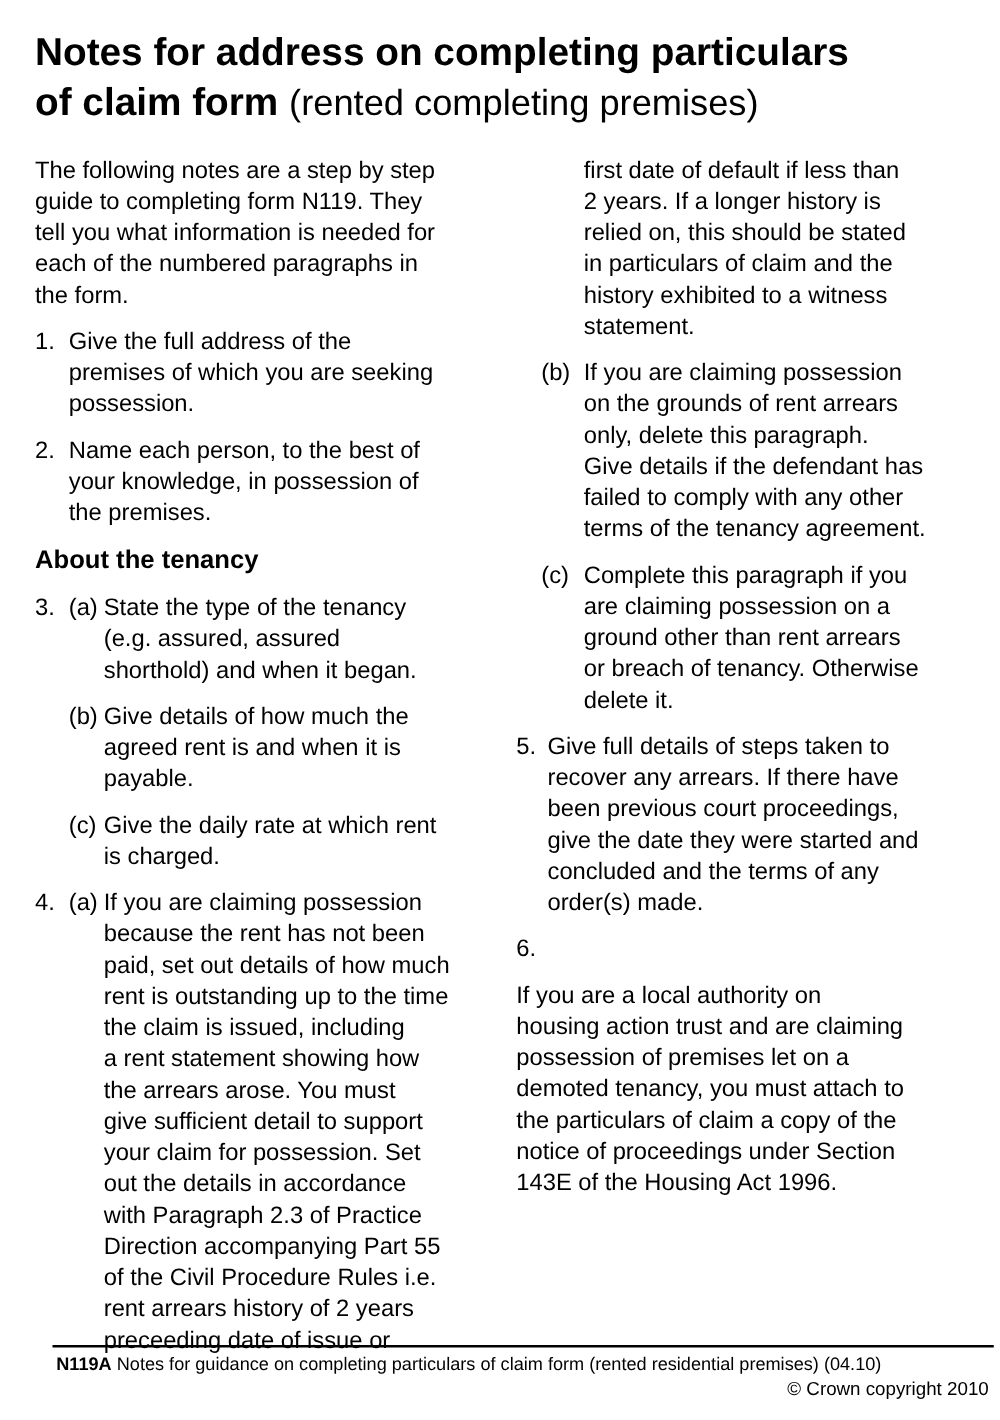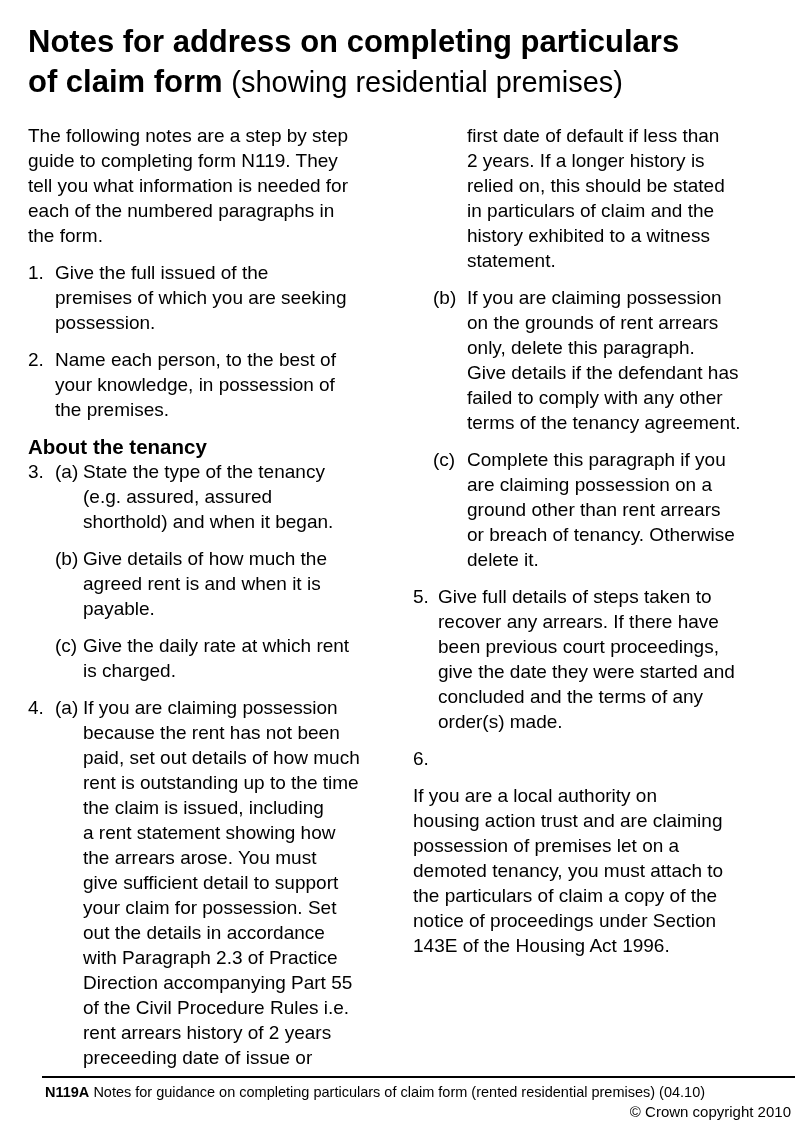--- a/index.html
+++ b/index.html
@@ -16,21 +16,21 @@
     font-size:31px; line-height:40px; font-weight:bold;
   }
   .title-normal { font-weight:normal; font-size:29px; }
 
   .cols { display:flex; }
   .col { font-size:19px; line-height:25px; }
   .col-left  { flex:0 0 385px; }
   .col-right { flex:0 0 364px; }
 
   .block { margin:0 0 12px 0; }
-  .heading { font-weight:bold; font-size:20.5px; margin-top:0; margin-bottom:0; }
+  .heading { font-weight:bold; font-size:20.5px; margin-top:0; margin-bottom:14px; }
   .row { display:flex; align-items:flex-start; }
   .m1 { flex:0 0 27px; }
   .m2 { flex:0 0 28px; }
   .col-right .m1 { flex:0 0 25px; }
   .col-right .m2 { flex:0 0 34px; }
   .sub  { padding-left:27px; }
   .col-right .sub  { padding-left:20px; }
   .cont { padding-left:55px; }
   .col-right .cont { padding-left:54px; }
   .txt { white-space:pre-line; }
@@ -43,33 +43,33 @@
 </style>
 </head>
 <body>
 
 <div class="page">
   <div class="content">
 
     <h1>
       <span>Notes for address on completing particulars</span><br>
       <span>of claim form</span>
-      <span class="title-normal">(showing residential premises)</span>
+      <span class="title-normal">(rented completing premises)</span>
     </h1>
 
     <div class="cols">
       <div class="col col-left" id="col-left">
           <div class="block txt">The following notes are a step by step
 guide to completing form N119. They
 tell you what information is needed for
 each of the numbered paragraphs in
 the form.</div>
           <div class="block row">
             <span class="m1">1.</span>
-            <div class="txt">Give the full issued of the
+            <div class="txt">Give the full address of the
 premises of which you are seeking
 possession.</div>
           </div>
           <div class="block row">
             <span class="m1">2.</span>
             <div class="txt">Name each person, to the best of
 your knowledge, in possession of
 the premises.</div>
           </div>
           <div class="block heading">About the tenancy</div>

